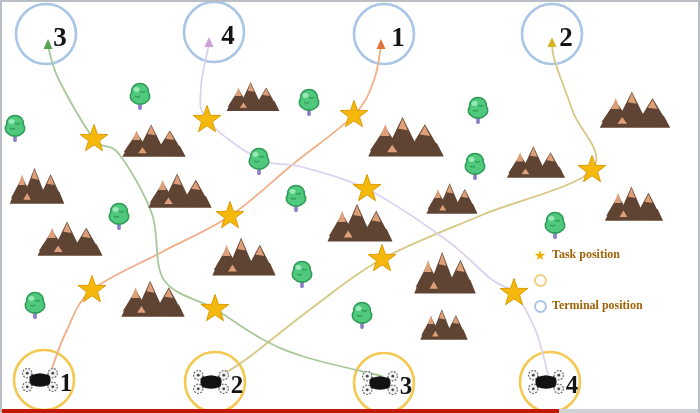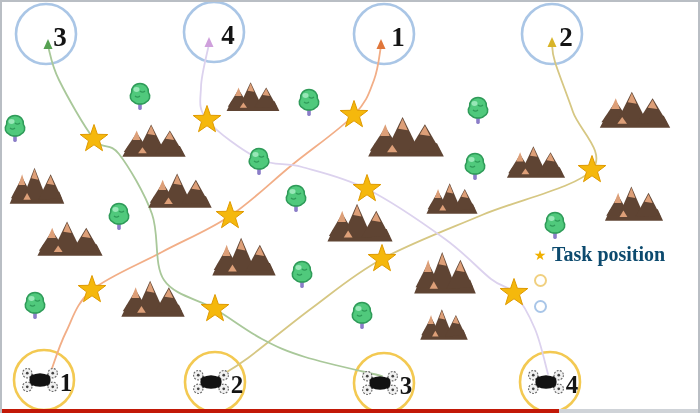--- a/index.html
+++ b/index.html
@@ -13,21 +13,21 @@
     position:absolute;left:526px;top:242px;width:172px;
     display:flex;flex-direction:column;gap:3px;
   }
   .legend-row{display:flex;align-items:flex-start;}
   .legend-marker{width:24px;flex:0 0 24px;text-align:center;line-height:21px;}
   .legend-marker .star-glyph{color:#f0b000;font-size:14px;font-family:"DejaVu Sans",sans-serif;}
   .ring{display:inline-block;width:9px;height:9px;border-radius:50%;background:#fff;margin-top:5px;}
   .ring-yellow{border:2px solid #f0d080;}
   .ring-blue{border:2px solid #a9c6e8;}
   .legend-label{
-    font-size:20px;font-weight:700;color:#0c4a6e;line-height:21px;max-width:142px;
+    font-size:12px;font-weight:700;color:#a16207;line-height:21px;max-width:142px;
   }
   .progress{position:absolute;left:0;bottom:0;width:100%;height:4px;background:#cfd3d8;}
   .progress-played{height:100%;background:#c21807;}
 </style>
 </head>
 <body>
 
 <div class="frame">
   <svg id="scene" width="700" height="413" viewBox="0 0 700 413" xmlns="http://www.w3.org/2000/svg">
       <circle cx="44" cy="32" r="30" fill="#fff" stroke="#aac6e6" stroke-width="2.6"></circle>
@@ -351,19 +351,20 @@
   <div class="legend">
     <div class="legend-row">
       <span class="legend-marker"><span class="star-glyph">★</span></span>
       <span class="legend-label">Task position</span>
     </div>
     <div class="legend-row">
       <span class="legend-marker"><span class="ring ring-yellow"></span></span>
     </div>
     <div class="legend-row">
       <span class="legend-marker"><span class="ring ring-blue"></span></span>
+      <span class="legend-label">Terminal position</span>
     </div>
   </div>
 
   <div class="progress" style="background: rgb(207, 211, 216);">
     <div class="progress-played" style="width: 80%; background: rgb(194, 24, 7);"></div>
   </div>
 </div>
 
 </body></html>

